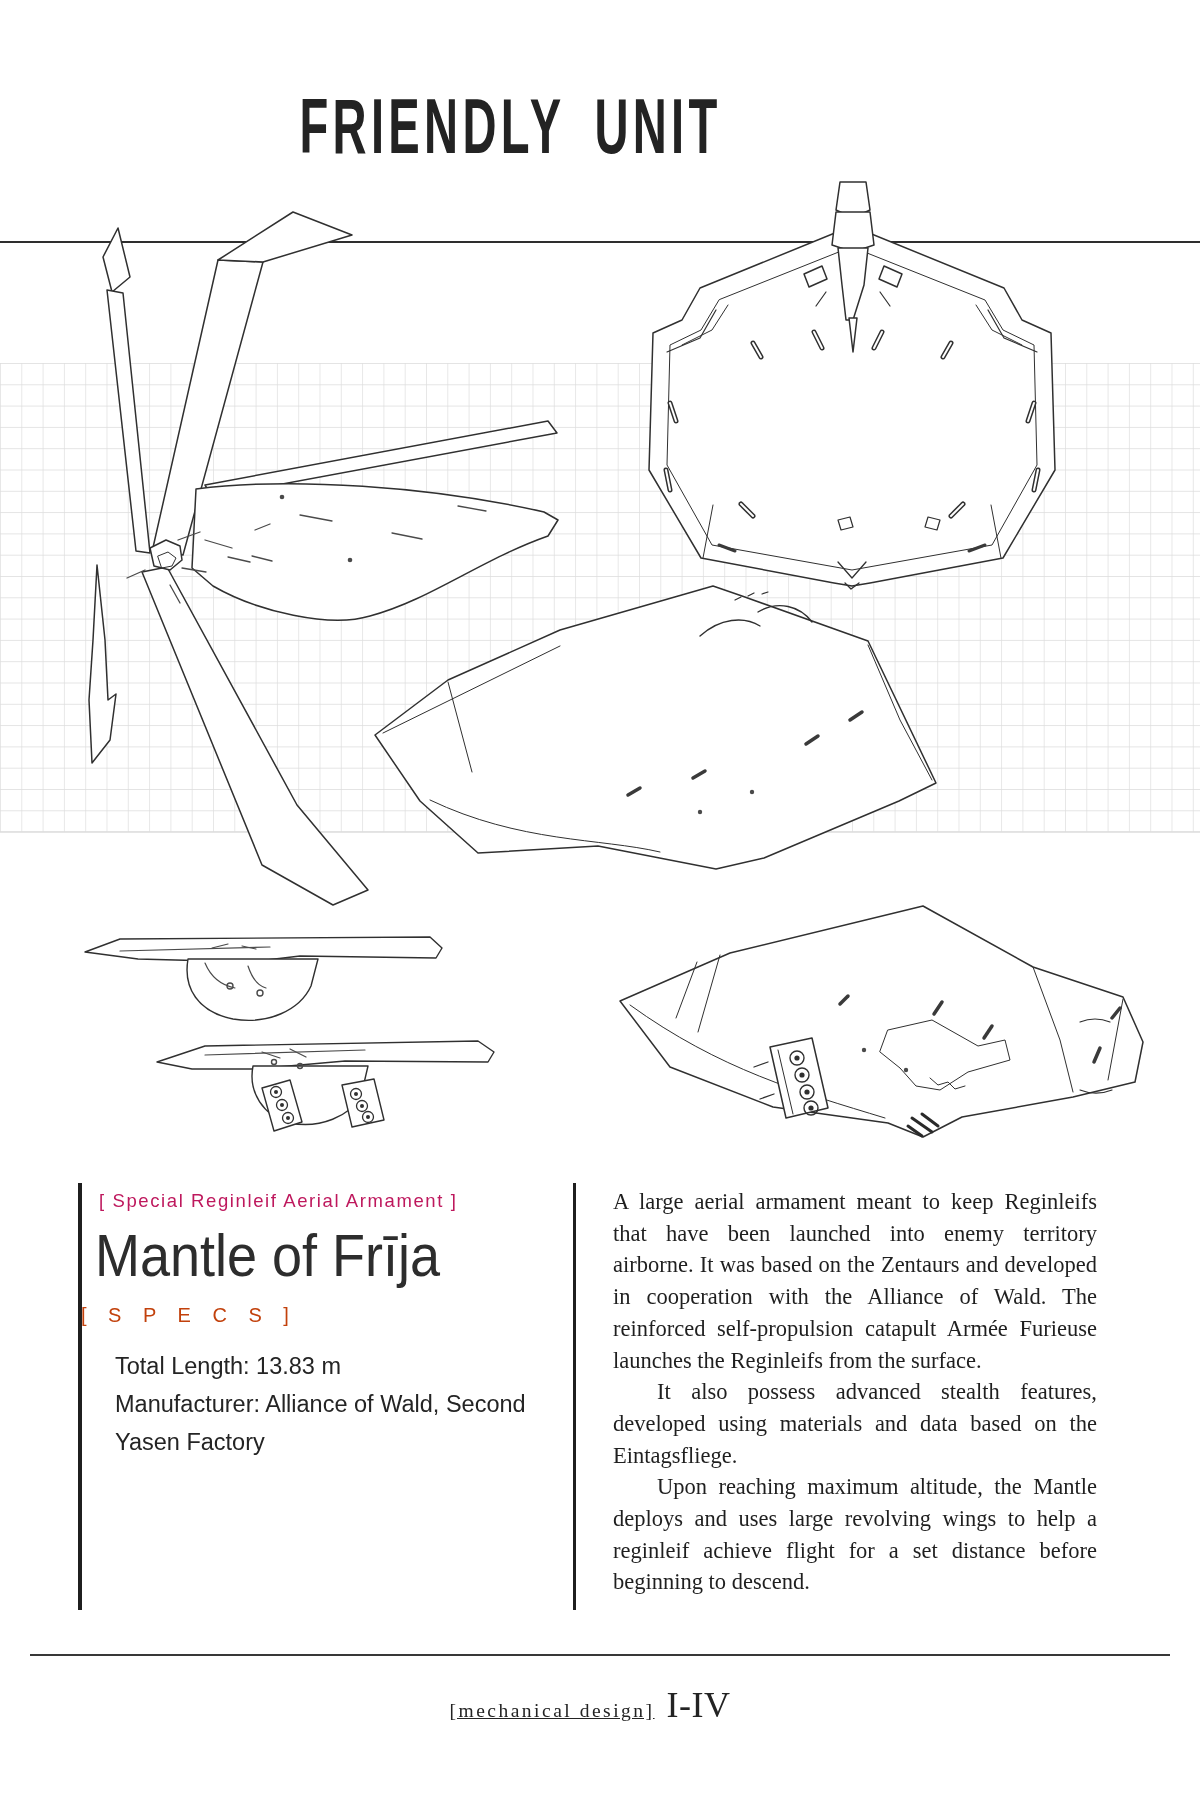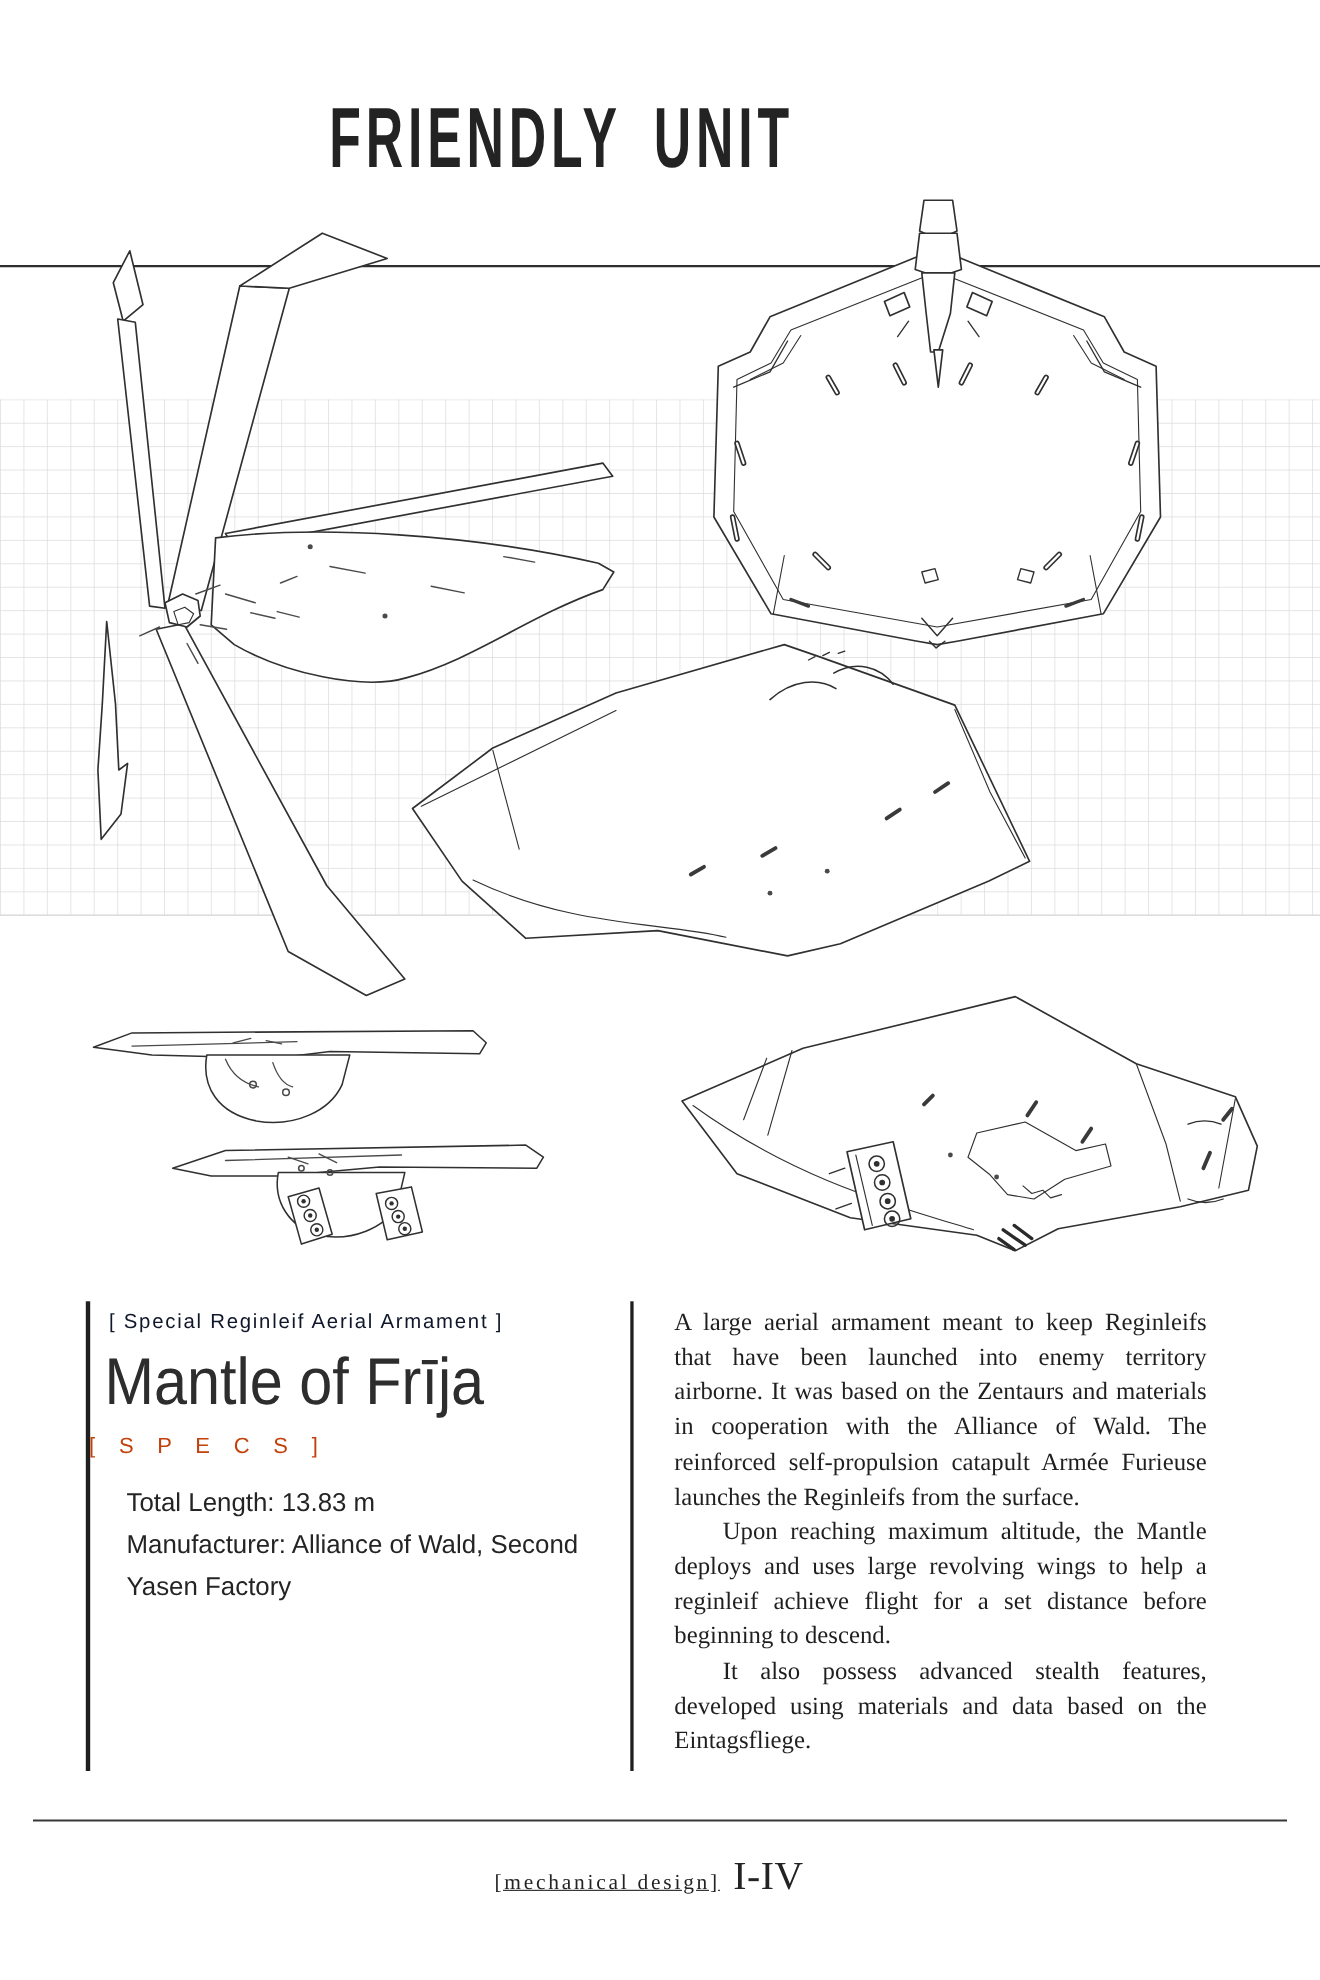--- a/index.html
+++ b/index.html
@@ -3,21 +3,21 @@
 <meta charset="utf-8">
 <style>
   html,body{margin:0;padding:0;background:#fff;}
   .page{position:relative;width:1200px;height:1800px;background:#ffffff;overflow:hidden;
         font-family:"Liberation Sans",sans-serif;color:#262626;}
   .title-wrap{position:absolute;top:88px;left:0;width:1022px;text-align:center;}
   .title{display:inline-block;font-weight:700;font-size:76px;line-height:1;
          letter-spacing:7px;word-spacing:20px;color:#232323;white-space:nowrap;
          transform:scale(0.62,1.02);transform-origin:center;}
   .artwork{position:absolute;top:0;left:0;width:1200px;height:1800px;}
-  .cat-label{position:absolute;left:99px;top:1190px;font-size:18.5px;letter-spacing:1.6px;color:#0f172a;}
+  .cat-label{position:absolute;left:99px;top:1190px;font-size:18.5px;letter-spacing:1.6px;color:#be185d;}
   .unit-name{position:absolute;left:95px;top:1221px;font-size:60px;color:#2d2d2d;
              white-space:nowrap;transform:scaleX(0.9);transform-origin:left top;letter-spacing:0px;}
   .specs-head{position:absolute;left:81px;top:1304px;font-size:20px;font-weight:400;
               letter-spacing:8px;color:#c2410c;white-space:nowrap;}
   .specs{position:absolute;left:99px;top:1347px;width:440px;font-size:23.5px;
          line-height:38px;color:#242424;margin-left:16px;}
   .specs div{white-space:normal;}
   .desc{position:absolute;left:613px;top:1186px;width:484px;
         font-family:"Liberation Serif",serif;font-size:22.5px;line-height:31.7px;
         text-align:justify;color:#1f1f1f;}
@@ -248,22 +248,22 @@
     <div class="cat-label">[ Special Reginleif Aerial Armament ]</div>
     <div class="unit-name">Mantle of Frīja</div>
     <div class="specs-head">[ S P E C S ]</div>
     <div class="specs">
       <div>Total Length: 13.83 m</div>
       <div>Manufacturer: Alliance of Wald, Second Yasen Factory</div>
     </div>
   </div>
 
   <div class="desc">
-    <p>A large aerial armament meant to keep Reginleifs that have been launched into enemy territory airborne. It was based on the Zentaurs and materials in cooperation with the Alliance of Wald. The reinforced self-propulsion catapult Armée Furieuse launches the Reginleifs from the surface.</p>
+    <p>A large aerial armament meant to keep Reginleifs that have been launched into enemy territory airborne. It was based on the Zentaurs and developed in cooperation with the Alliance of Wald. The reinforced self-propulsion catapult Armée Furieuse launches the Reginleifs from the surface.</p>
+    <p class="indent">It also possess advanced stealth features, developed using materials and data based on the Eintagsfliege.</p>
     <p class="indent">Upon reaching maximum altitude, the Mantle deploys and uses large revolving wings to help a reginleif achieve flight for a set distance before beginning to descend.</p>
-    <p class="indent">It also possess advanced stealth features, developed using materials and data based on the Eintagsfliege.</p>
   </div>
 
   <div class="footer">
     <span class="flabel">[mechanical design]</span><span class="fnum">I-IV</span>
   </div>
 
 </div>
 
 </body></html>

